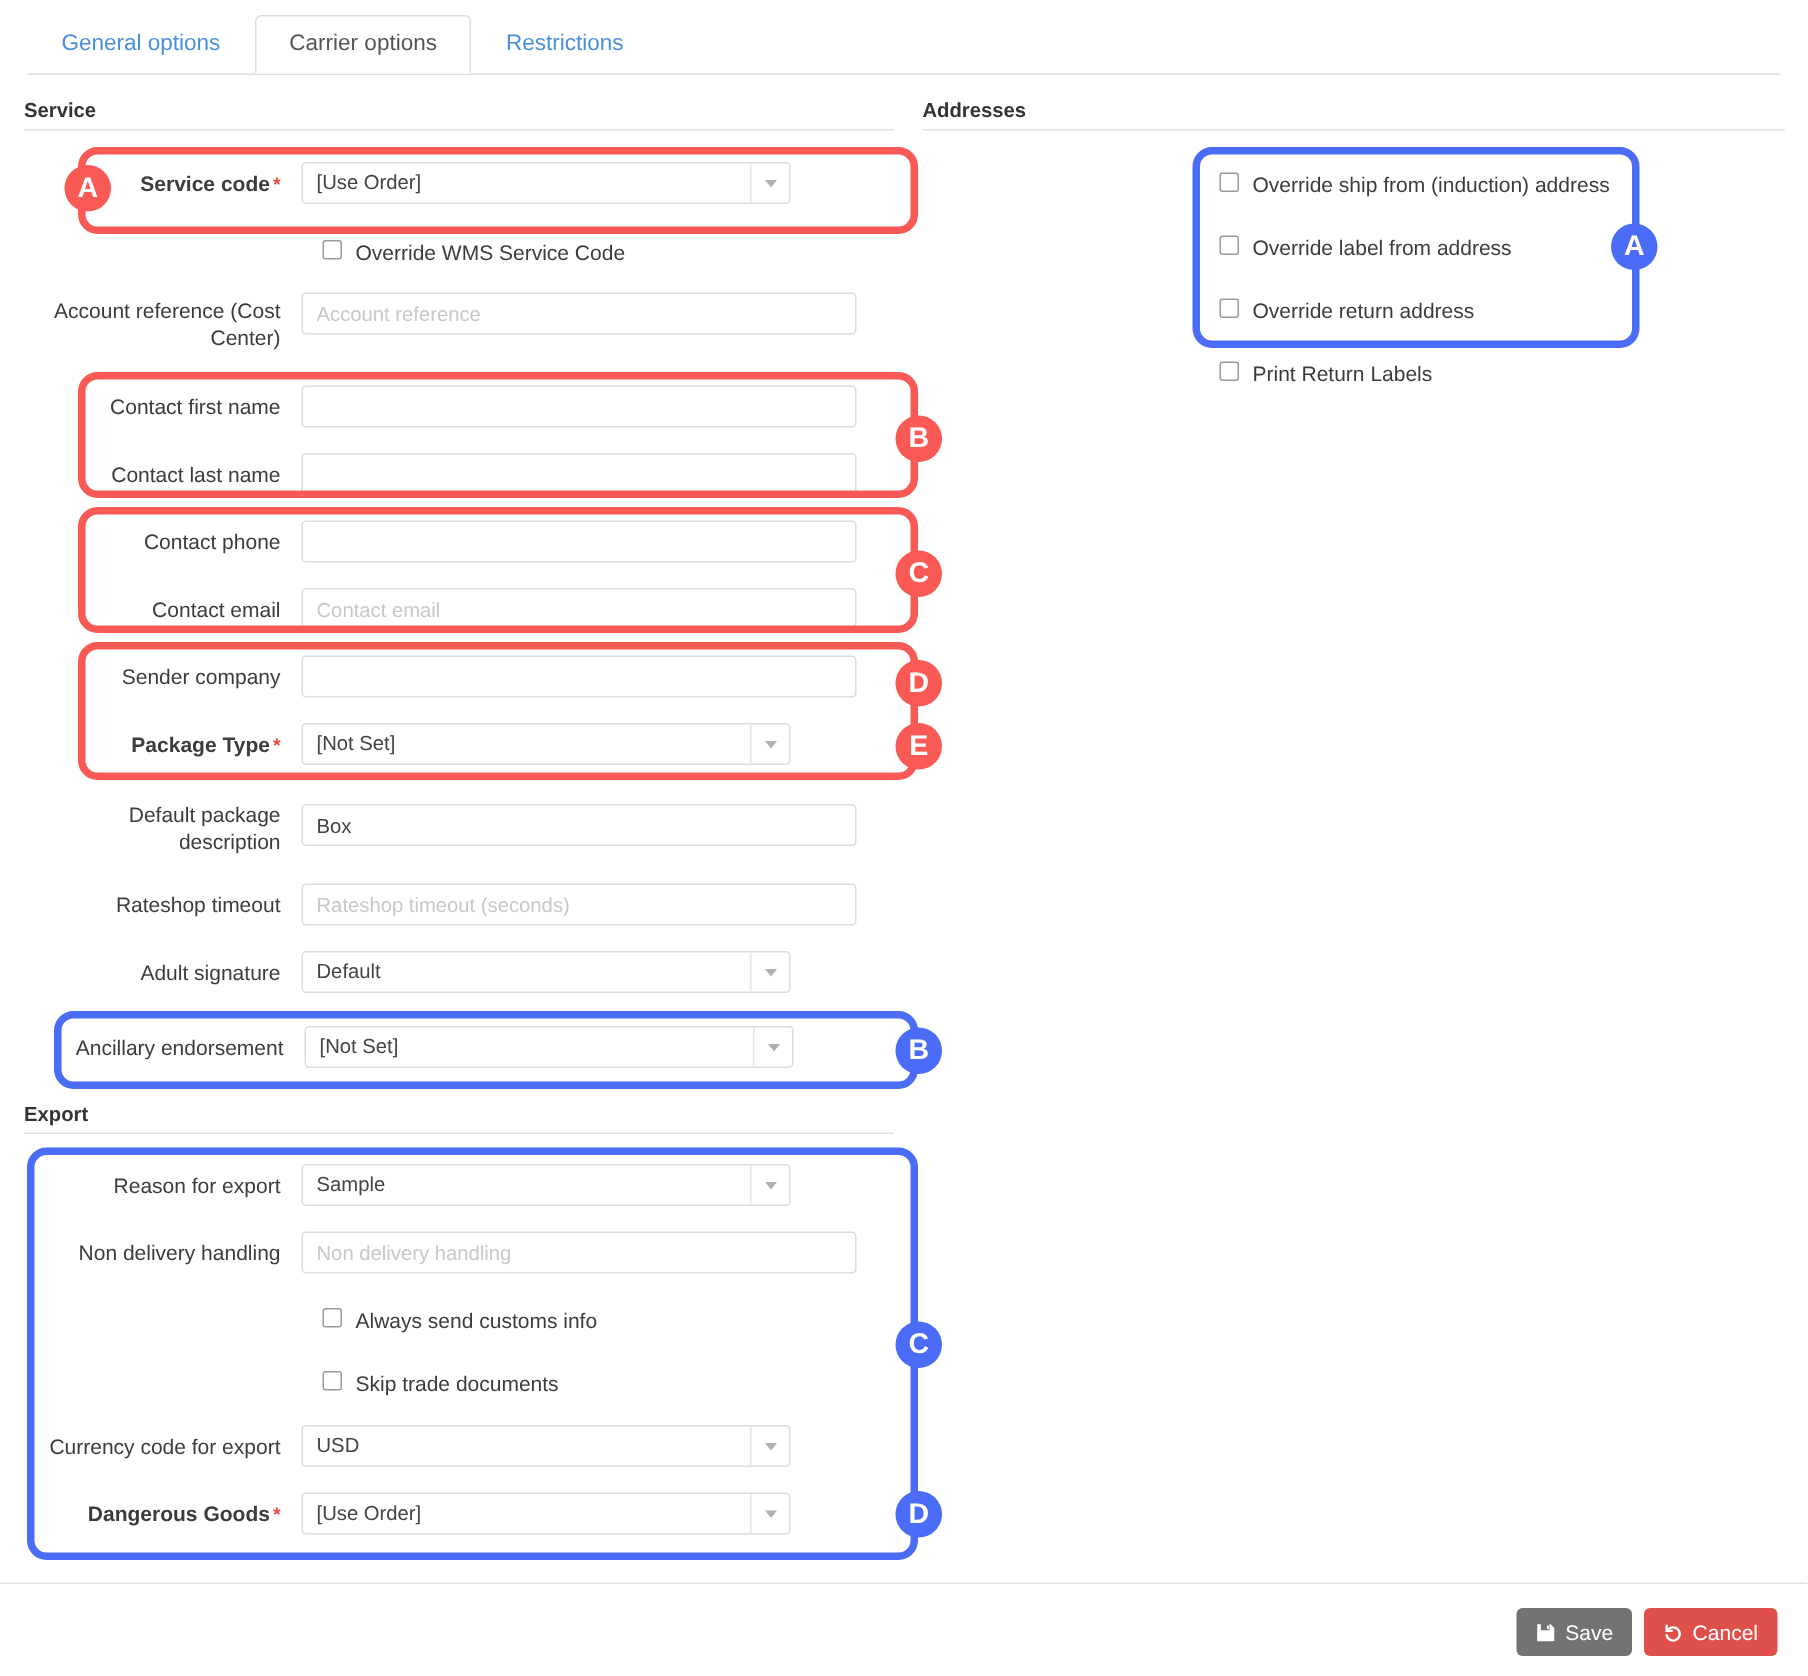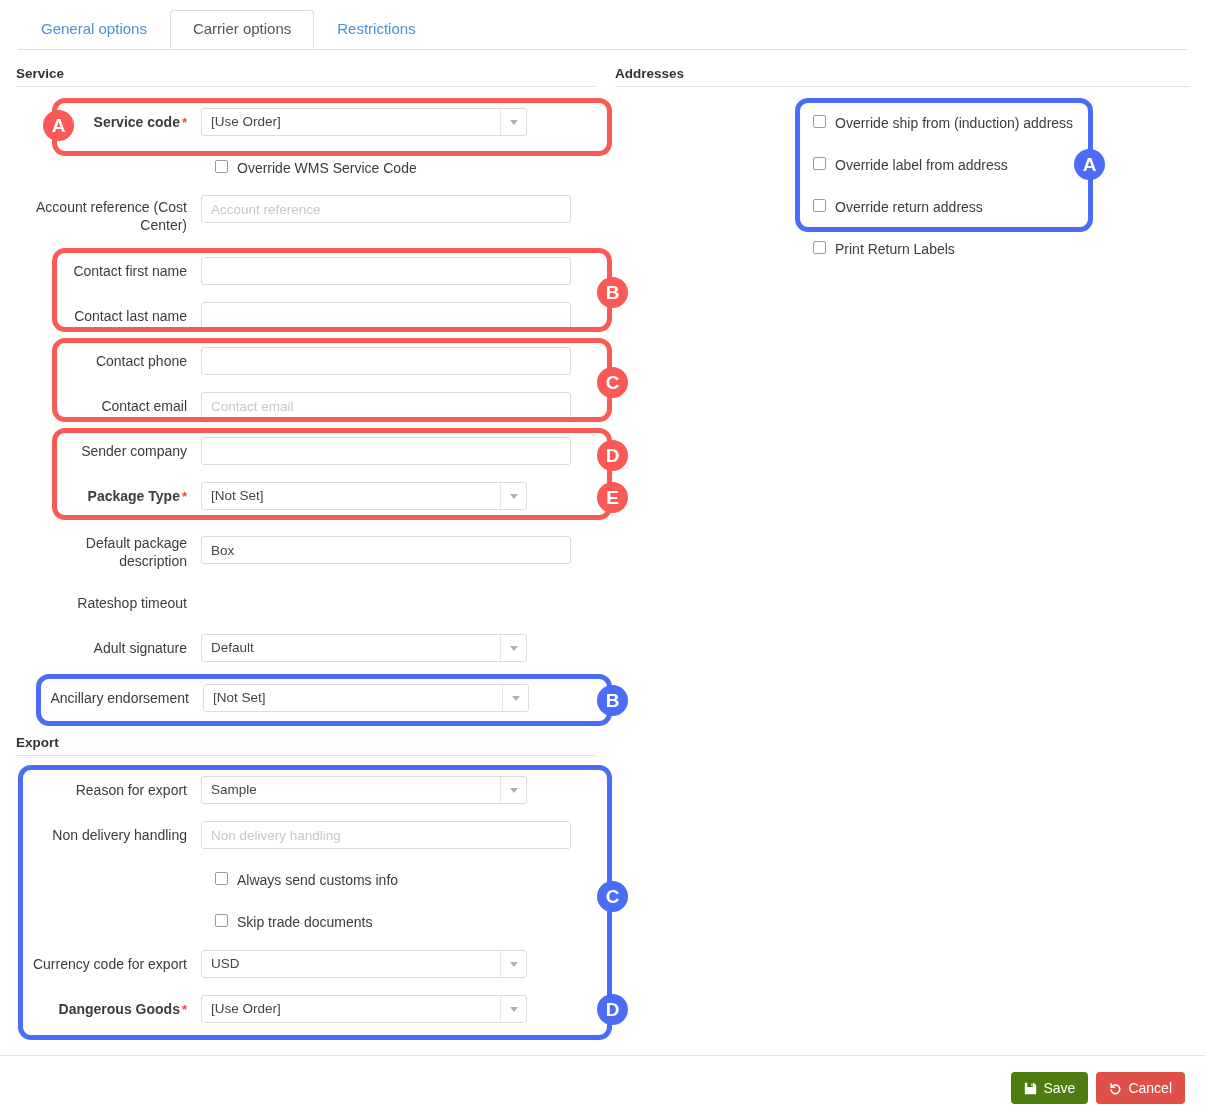--- a/index.html
+++ b/index.html
@@ -184,21 +184,21 @@
     color: #fff;
     font-size: 14px;
     font-family: "Liberation Sans", sans-serif;
     padding: 8px 13px;
     display: flex;
     align-items: center;
     gap: 6px;
     cursor: pointer;
     line-height: 16px;
   }
-  .btn.save   { background: #4d7c0f; }
+  .btn.save   { background: #737373; }
   .btn.cancel { background: #e0504a; }
   .btn svg { display: block; }
 </style>
 </head>
 <body>
 
 <div class="tabs">
   <div class="tab">General options</div>
   <div class="tab active">Carrier options</div>
   <div class="tab">Restrictions</div>
@@ -279,20 +279,23 @@
     <span>Default package</span><br>
     <span>description</span>
   </div>
   <div class="ctl">
     <input class="inp" value="Box" style="">
   </div>
 </div>
 
 <div class="row" style="top:589px">
   <div class="lbl">Rateshop timeout</div>
+  <div class="ctl">
+    <input class="inp" placeholder="Rateshop timeout (seconds)" style="">
+  </div>
 </div>
 
 <div class="row" style="top:634px">
   <div class="lbl">Adult signature</div>
   <div class="ctl">
     <div class="sel">
       <span>Default</span>
       <span class="caret">
           <i></i>
         </span>

